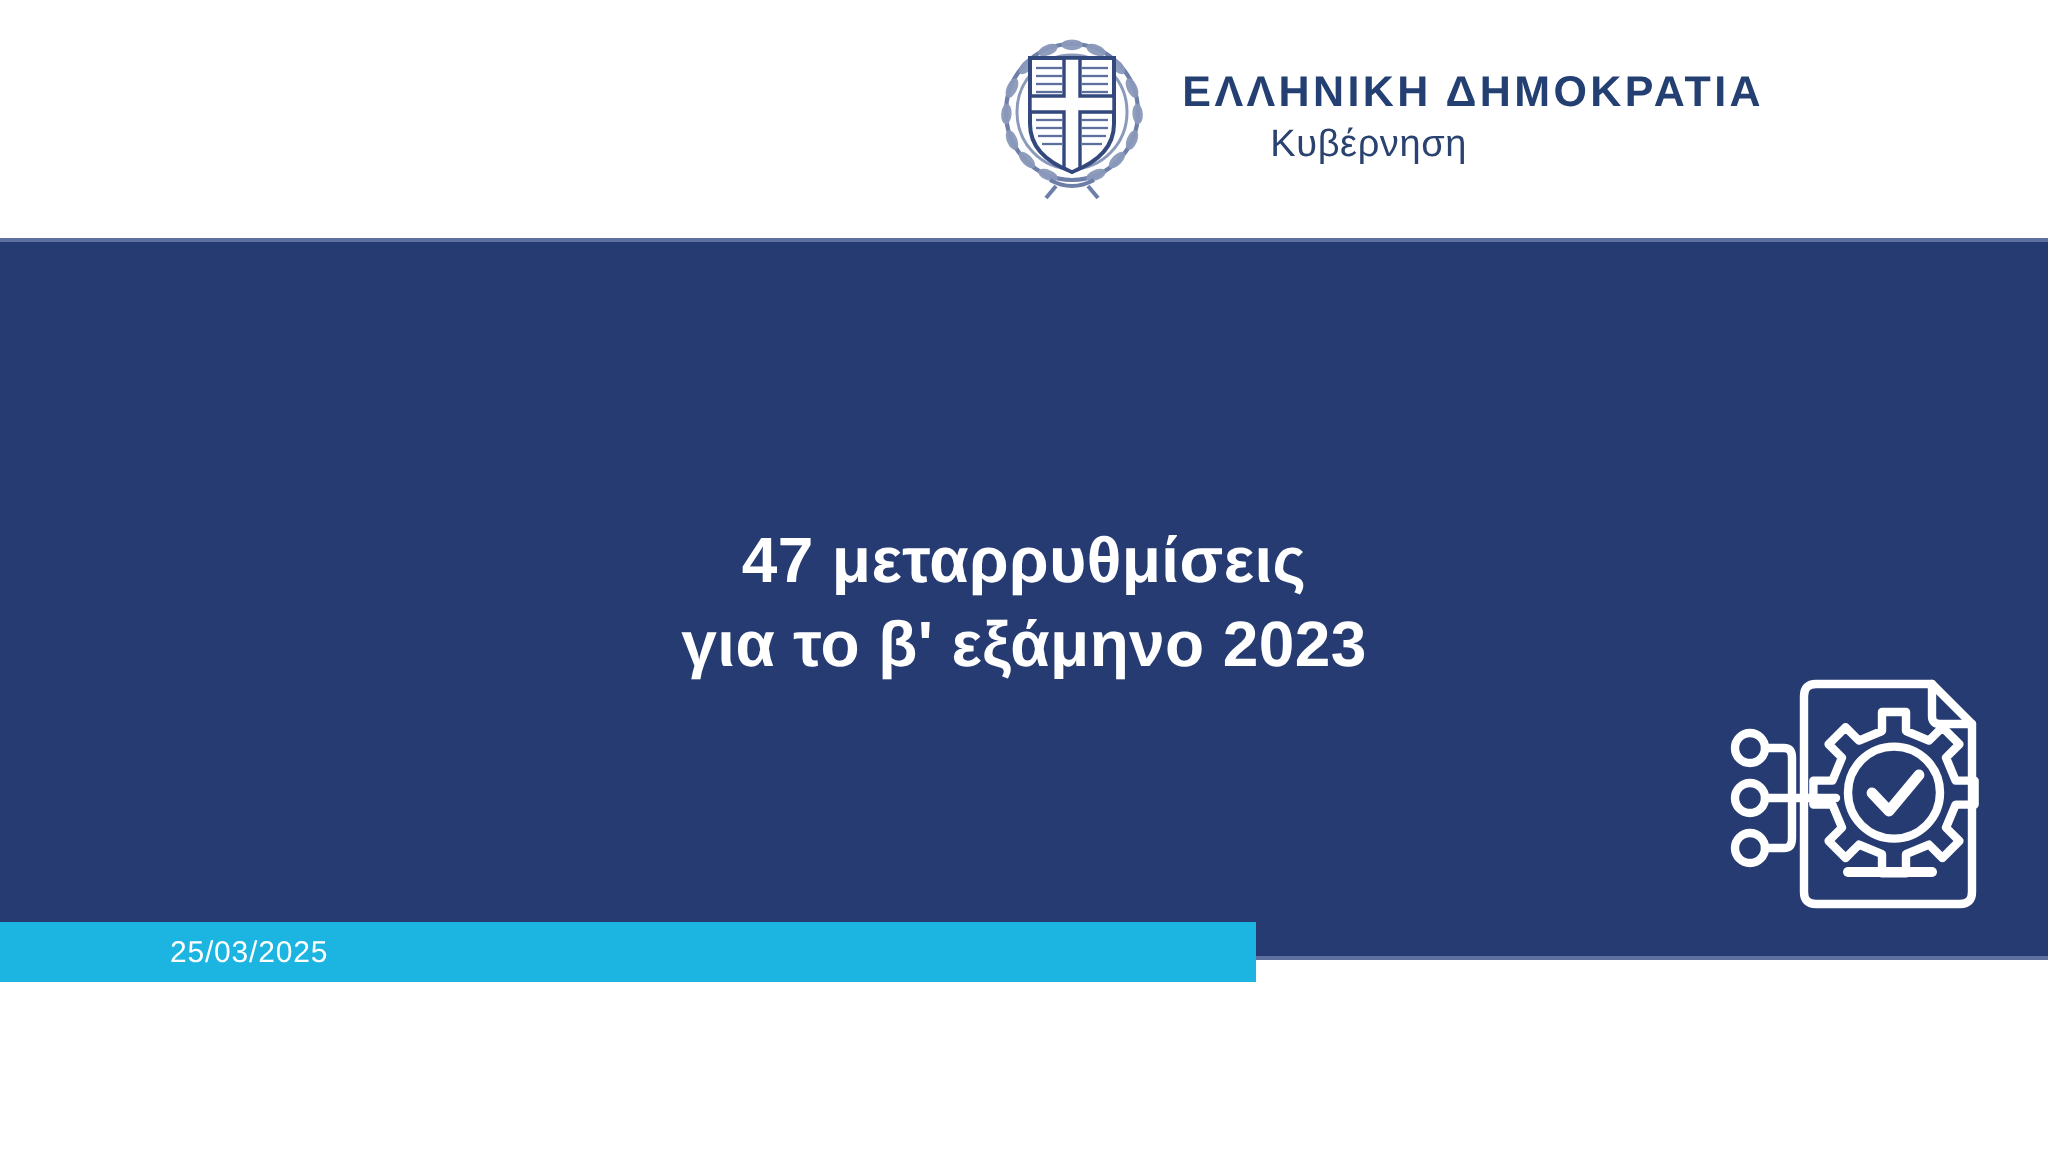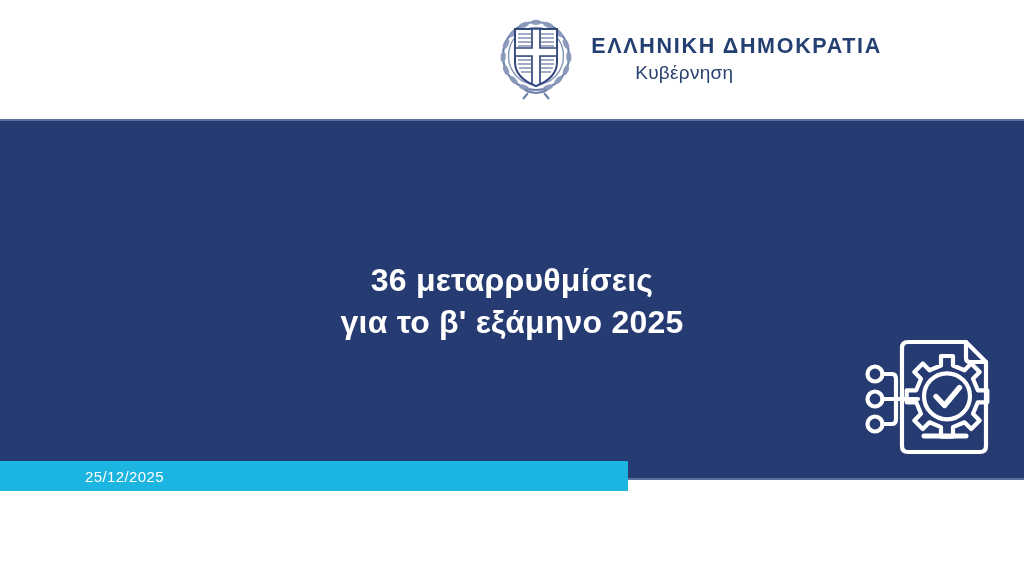--- a/index.html
+++ b/index.html
@@ -227,22 +227,22 @@
       </div>
 
     </div>
   </div>
 
   <div class="navy-panel">
     <div class="panel-hairline"></div>
     <div class="panel-hairline bottom"></div>
 
     <div class="title-block">
-      <div class="title-line">36 μεταρρυθμίσεις</div>
-      <div class="title-line">για το β' εξάμηνο 2025</div>
+      <div class="title-line">47 μεταρρυθμίσεις</div>
+      <div class="title-line">για το β' εξάμηνο 2023</div>
     </div>
 
     <svg class="doc-icon" viewBox="0 0 140 150" aria-hidden="true">
       <g fill="none" stroke="#ffffff" stroke-width="4.2" stroke-linecap="round" stroke-linejoin="round">
 
         <path d="M40 26 Q40 20 46 20 L104 20 L124 40 L124 124 Q124 130 118 130 L46 130 Q40 130 40 124 Z"></path>
         <path d="M104 20 L104 36 Q104 40 108 40 L124 40"></path>
 
         <line x1="62" y1="114" x2="104" y2="114" stroke-width="5"></line>
 
@@ -265,16 +265,16 @@
                  L59 56.8 L52.3 50.1 L60.8 41.6 L67.5 48.3
                  L79 43.5 Z"></path>
         <circle cx="85" cy="74.3" r="23"></circle>
       </g>
 
       <path d="M74 74.5 L82.5 83.5 L97.5 65.5" fill="none" stroke="#ffffff" stroke-width="5.4" stroke-linecap="round" stroke-linejoin="round"></path>
     </svg>
   </div>
 
   <div class="date-bar">
-    <span class="date-text">25/12/2025</span>
+    <span class="date-text">25/03/2025</span>
   </div>
 
 </div>
 
 </body></html>

